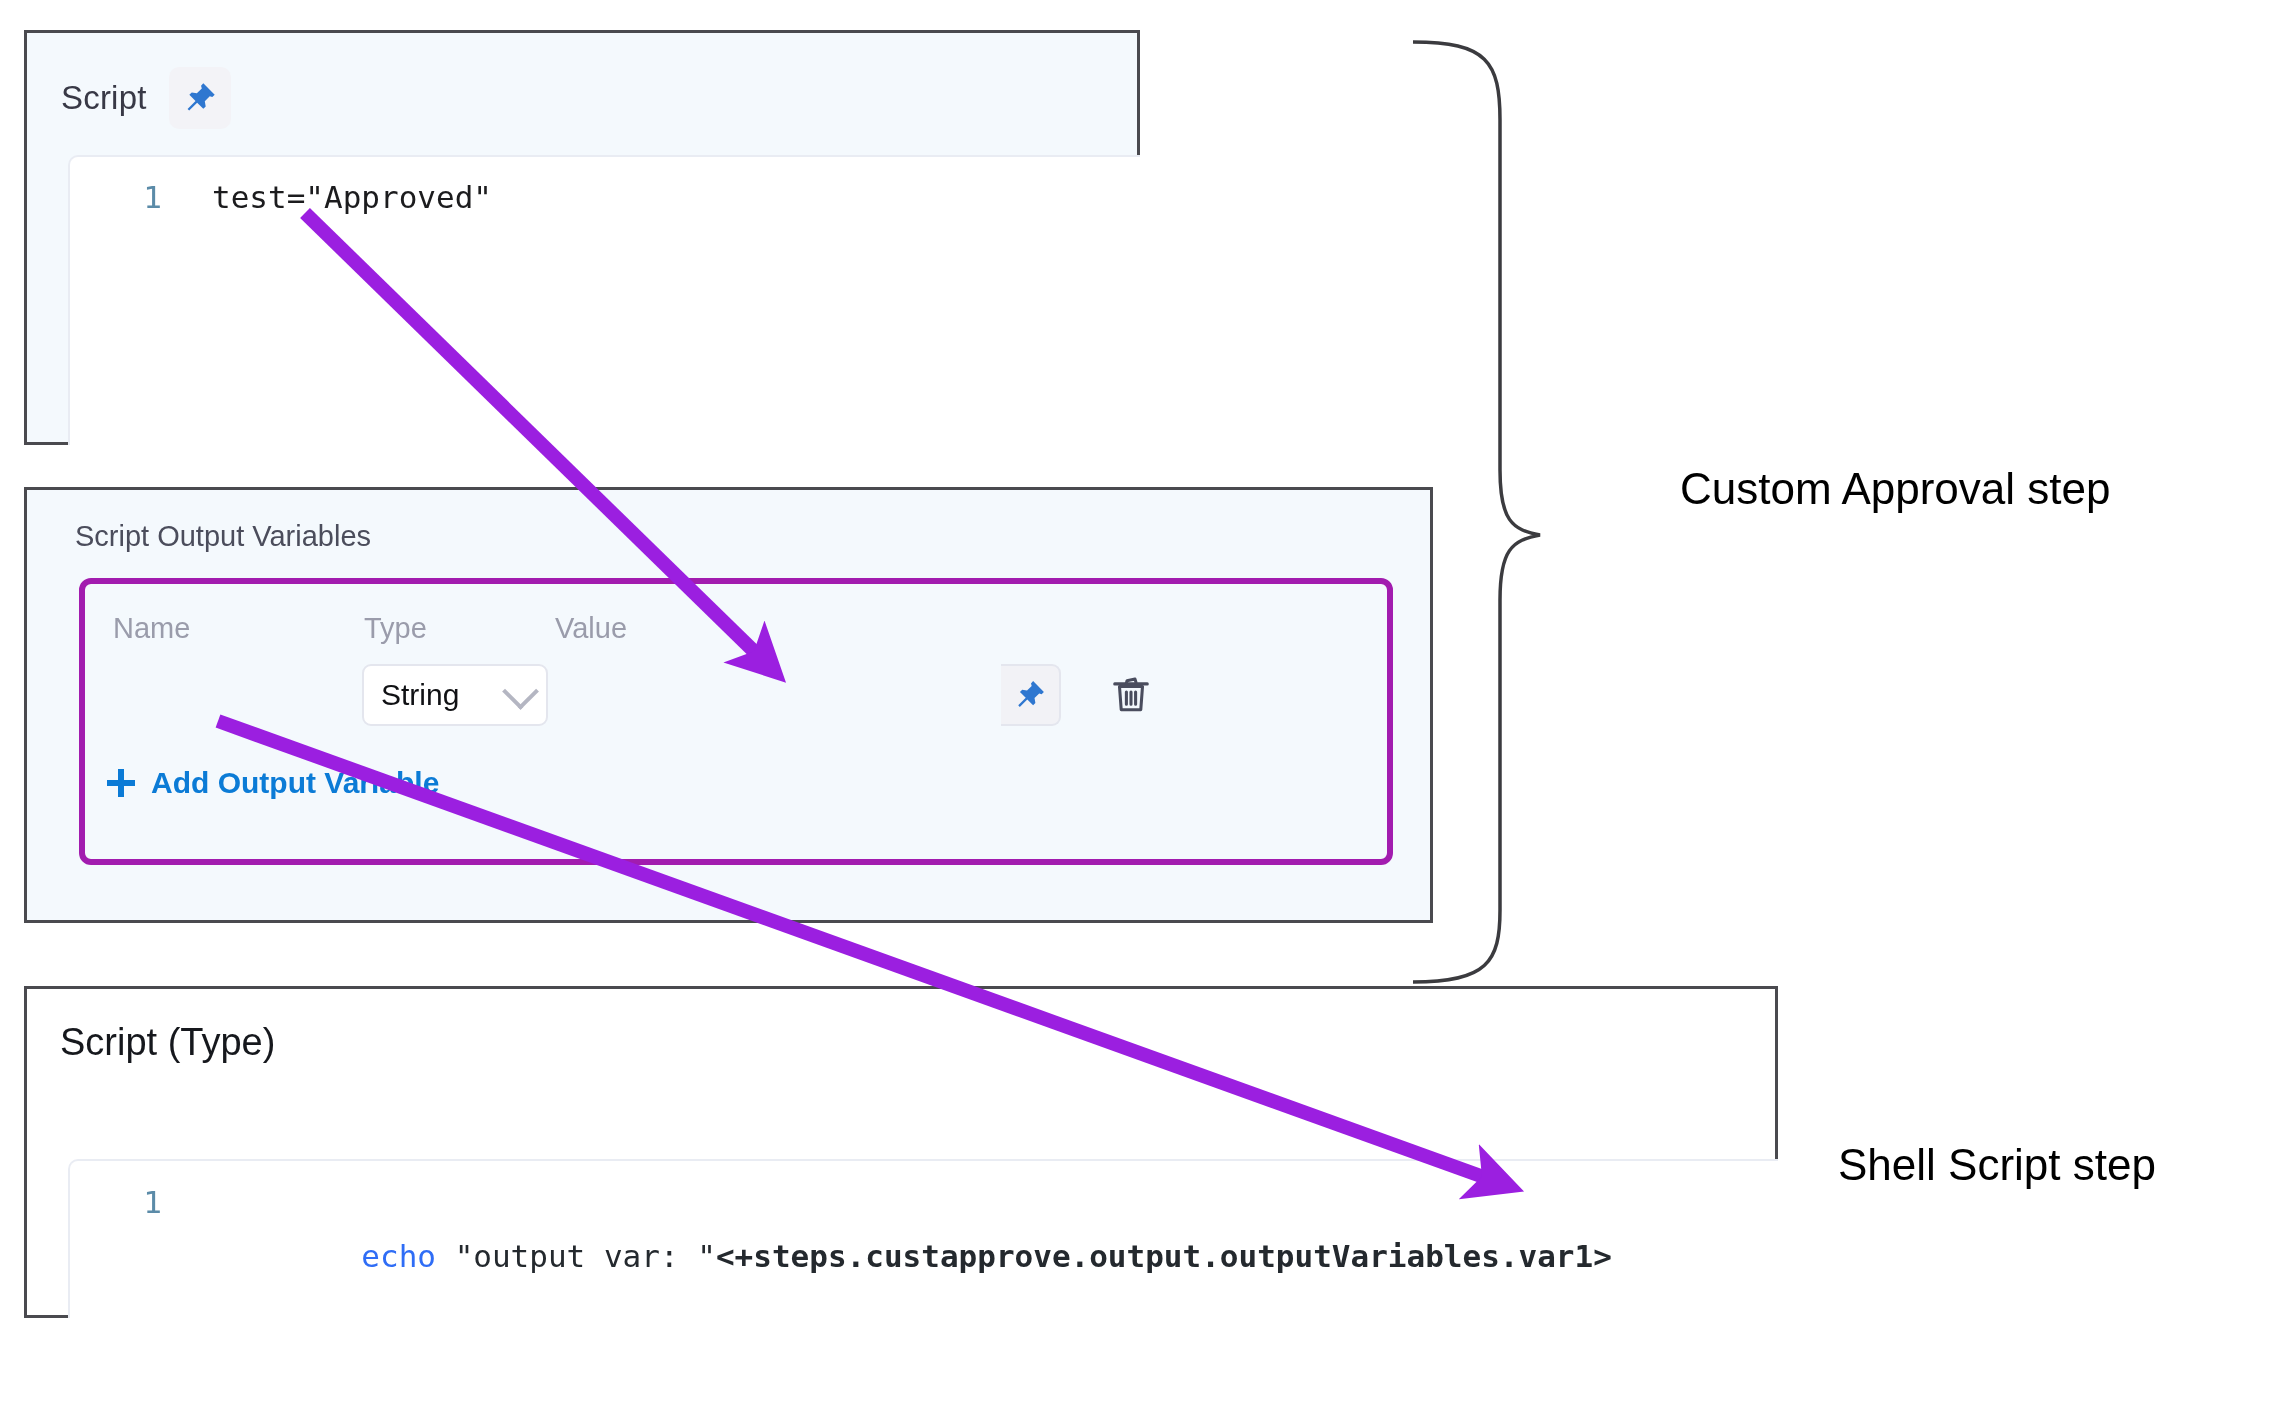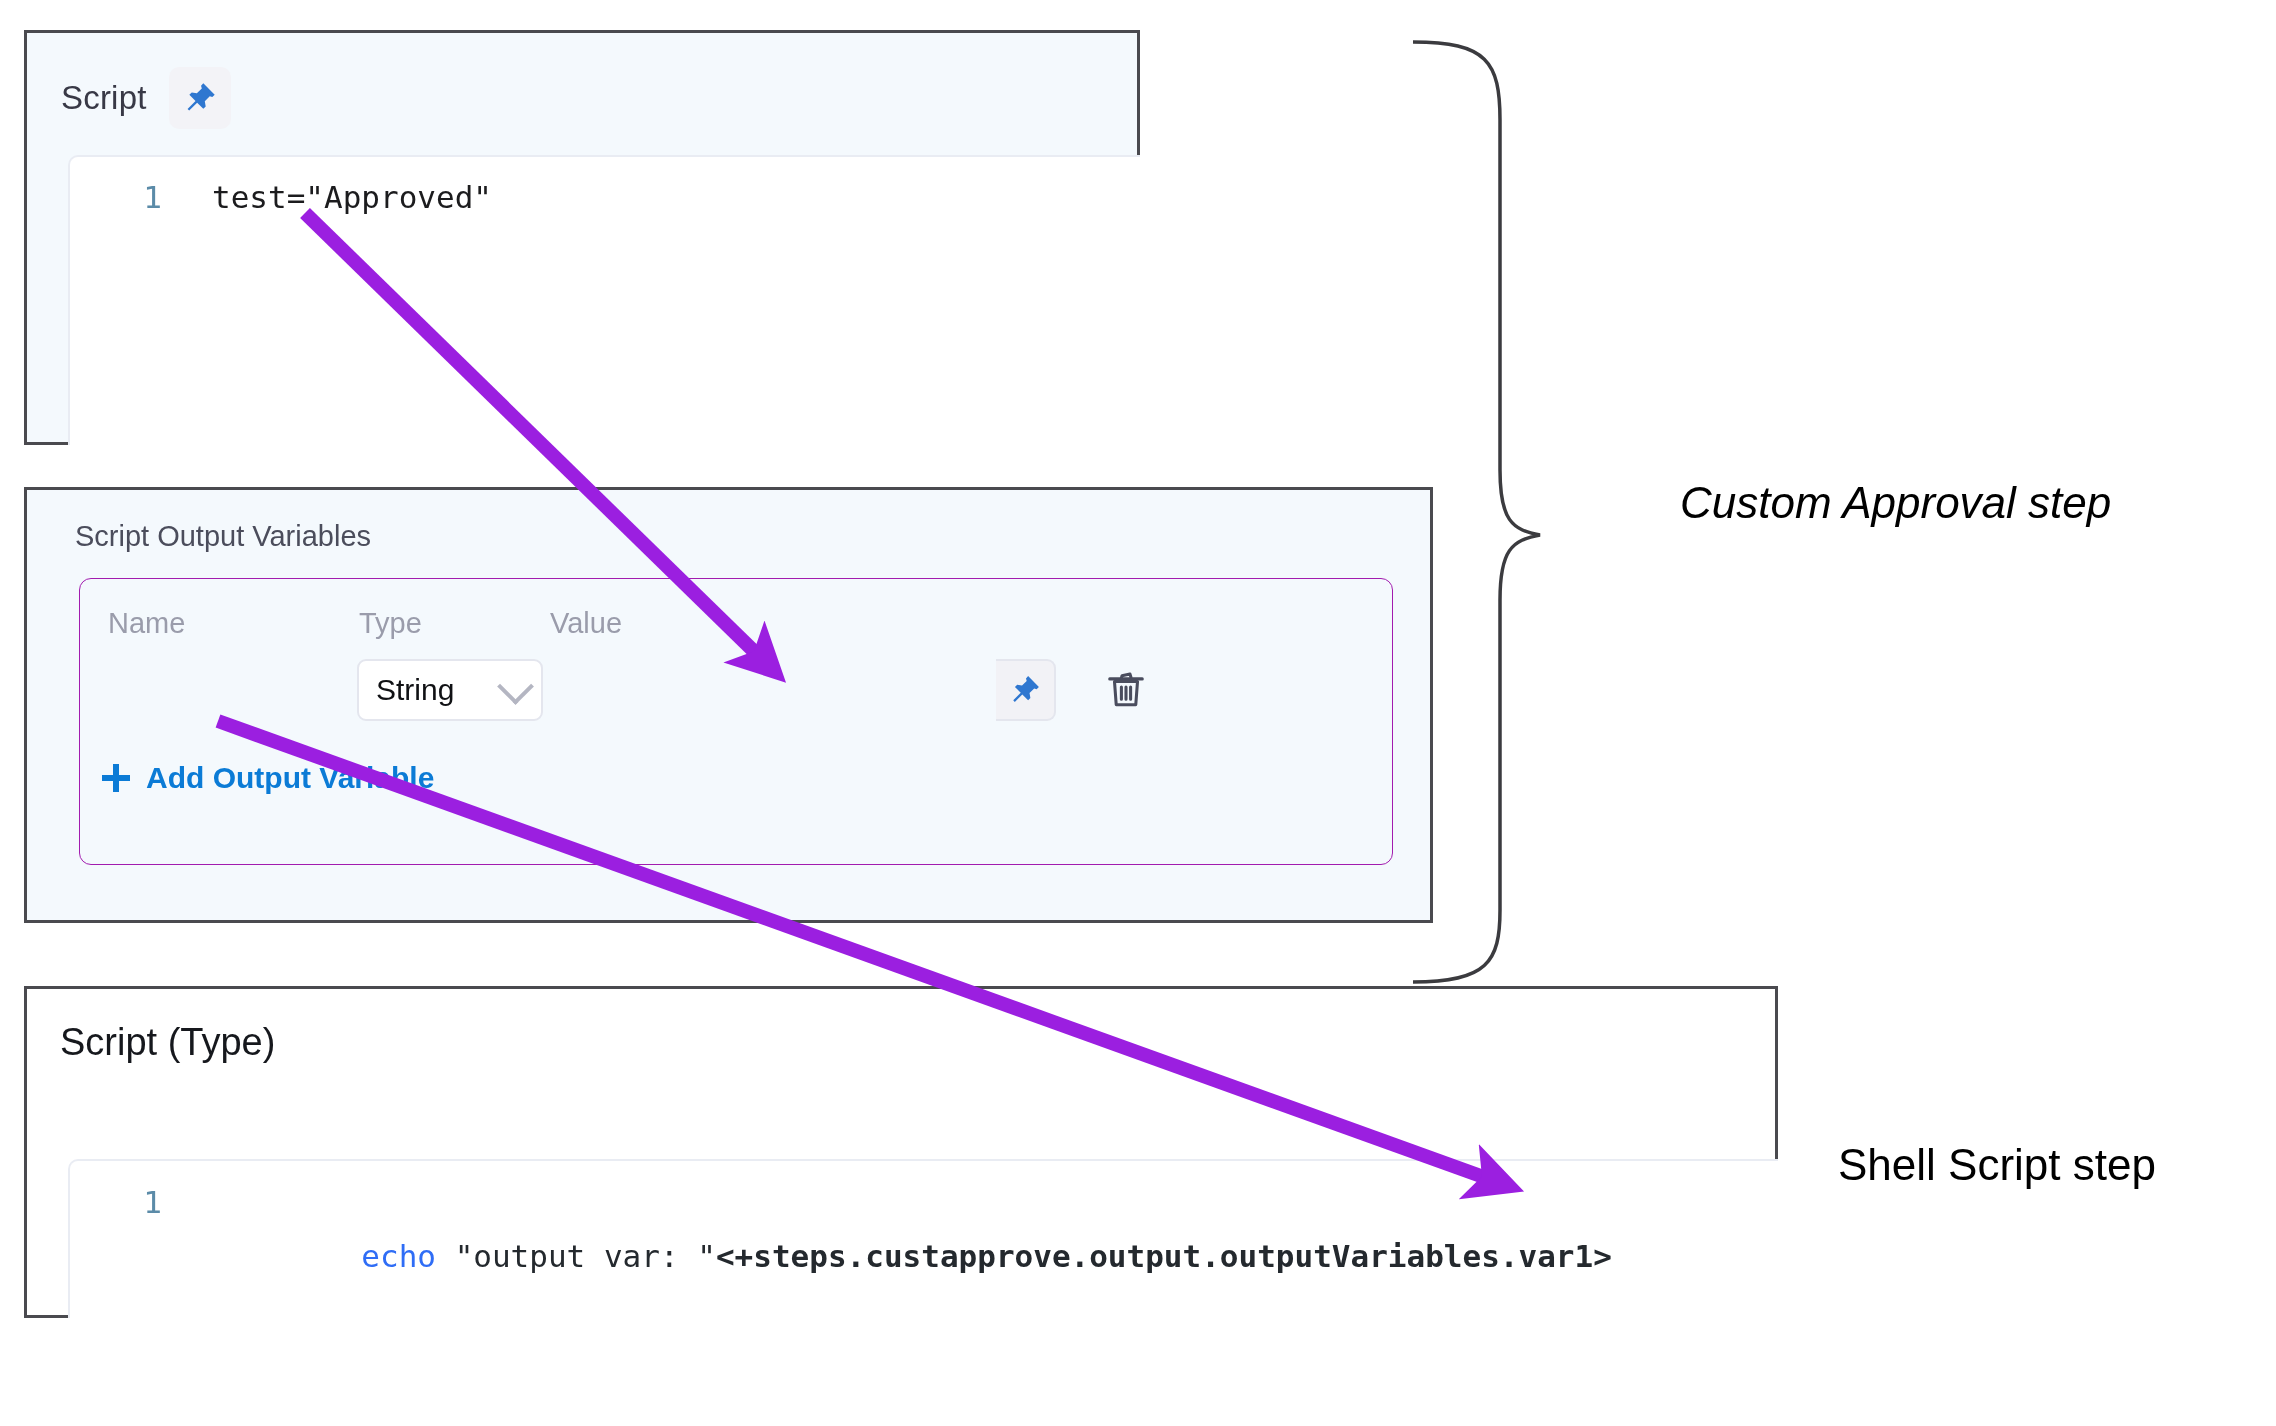--- a/index.html
+++ b/index.html
@@ -107,21 +107,21 @@
     top: 30px;
     font-size: 29px;
     color: #4b4d5c;
   }
   .outvars-box {
     position: absolute;
     left: 52px;
     top: 88px;
     width: 1314px;
     height: 287px;
-    border: 1px solid #a21caf;
+    border: 6px solid #a21caf;
     border-radius: 12px;
     box-sizing: border-box;
   }
   .col-head {
     position: absolute;
     top: 28px;
     font-size: 29px;
     color: #9a9cab;
   }
   .col-head.name  { left: 28px; }
@@ -242,21 +242,21 @@
     width: 2276px;
     height: 1426px;
     pointer-events: none;
   }
   .anno-label {
     position: absolute;
     font-size: 44px;
     color: #000000;
     white-space: nowrap;
   }
-  #label-custom-approval { left: 1680px; top: 478px; font-style: italic; }
+  #label-custom-approval { left: 1680px; top: 464px; }
   #label-shell-script    { left: 1838px; top: 1140px; }
 </style>
 </head>
 <body>
 
 <div class="card" id="card-script">
   <div class="script-header">
     <span class="hdr-label">Script</span>
     <span class="pin-btn" id="script-pin">
       <svg class="pin-glyph" viewBox="0 0 24 24">

